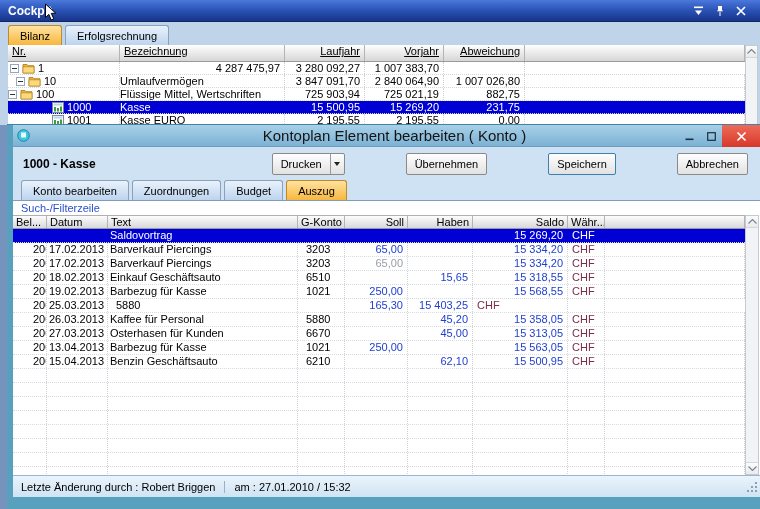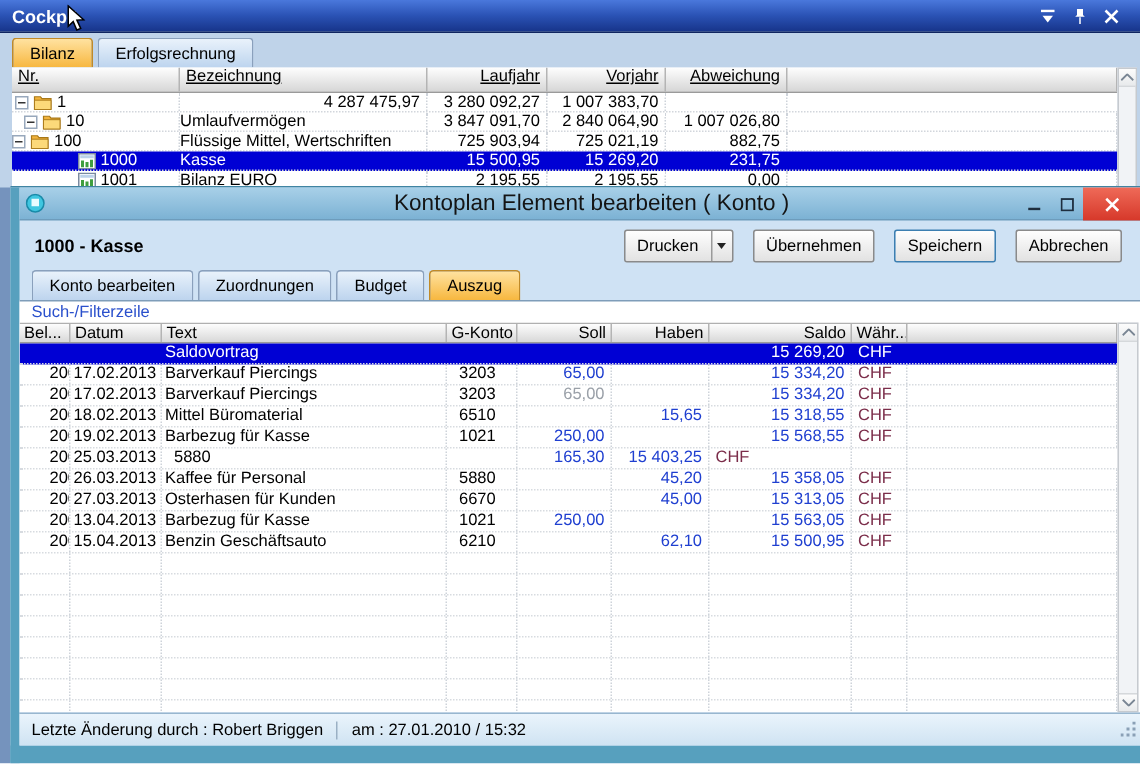--- a/index.html
+++ b/index.html
@@ -56,21 +56,21 @@
   .dlg-appicon { margin-left:4px; position:relative; z-index:2; display:flex; }
   .dlg-controls { position:absolute; right:0; top:0; height:22px; display:flex; align-items:stretch; z-index:2; }
   .dlg-controls .cbtn { width:22px; display:flex; align-items:center; justify-content:center; }
   .dlg-controls .close { width:38px; background:linear-gradient(#ef6a58,#d6382a);
     display:flex; align-items:center; justify-content:center; }
 
   .dlg-head { height:33px; position:relative; }
   .acct-title { position:absolute; left:10px; top:10px; font-weight:bold; font-size:12px; }
   .btn-row { position:absolute; right:12px; top:6px; display:flex; gap:13px; }
   .btn { height:22px; background:linear-gradient(#fefefe,#e2e2e2); border:1px solid #8a8a8a;
-    border-radius:2px; display:flex; align-items:center; justify-content:center; font-size:11px; padding:0 8px; }
+    border-radius:2px; display:flex; align-items:center; justify-content:center; font-size:11px; padding:0 8px;margin-left:48px; }
   .btn.default { border-color:#3c7fb1; }
   .split { display:flex; height:22px; border:1px solid #8a8a8a; border-radius:2px;
     background:linear-gradient(#fefefe,#e2e2e2); }
   .split .main { padding:0 8px; display:flex; align-items:center; font-size:11px; }
   .split .dd { width:14px; border-left:1px solid #9a9a9a; display:flex; align-items:center; justify-content:center; }
   .caret { width:0; height:0; border-left:3.5px solid transparent; border-right:3.5px solid transparent; border-top:4px solid #222; }
 
   .dlg-tabs { height:20px; display:flex; gap:3px; padding-left:8px; align-items:flex-end; }
   .dlg-content { position:relative; height:275px; background:#fff; border-top:1px solid #7f9db9; overflow:hidden; }
   .filter-row { height:14px; line-height:14px; padding-left:8px; color:#2a50cc; }
@@ -221,21 +221,21 @@
                 <svg width="12" height="11" viewBox="0 0 12 11">
                   <rect x="0.5" y="0.5" width="11" height="10" fill="#fff" stroke="#7a8aa0"></rect>
                   <rect x="1.5" y="1.5" width="9" height="2" fill="#bcd2ea"></rect>
                   <rect x="2" y="5" width="2" height="4.5" fill="#3f9e3f"></rect>
                   <rect x="5" y="6" width="2" height="3.5" fill="#3f9e3f"></rect>
                   <rect x="8" y="4.5" width="2" height="5" fill="#3f9e3f"></rect>
                 </svg>
               </div>
               <div>1001</div>
             </div>
-            <div>Bilanz EURO</div>
+            <div>Kasse EURO</div>
             <div class="num">2 195,55</div>
             <div class="num">2 195,55</div>
             <div class="num">0,00</div>
             <div></div>
           </div>
         </div>
     </div>
     <div class="sb ck-sb">
       <div class="arr">
           <svg width="9" height="5" viewBox="0 0 9 5">
@@ -340,21 +340,21 @@
               <div class="pl8">3203</div>
               <div class="r pr4 amt muted">65,00</div>
               <div class="r pr4 amt"></div>
               <div class="r pr4 amt">15 334,20</div>
               <div class="pl4 cur">CHF</div>
               <div></div>
             </div>
             <div class="grid-tx tx-row">
               <div class="r pr3">2001</div>
               <div class="pl2">18.02.2013</div>
-              <div class="pl2">Mittel Büromaterial</div>
+              <div class="pl2">Einkauf Geschäftsauto</div>
               <div class="pl8">6510</div>
               <div class="r pr4 amt"></div>
               <div class="r pr4 amt">15,65</div>
               <div class="r pr4 amt">15 318,55</div>
               <div class="pl4 cur">CHF</div>
               <div></div>
             </div>
             <div class="grid-tx tx-row">
               <div class="r pr3">2002</div>
               <div class="pl2">19.02.2013</div>

